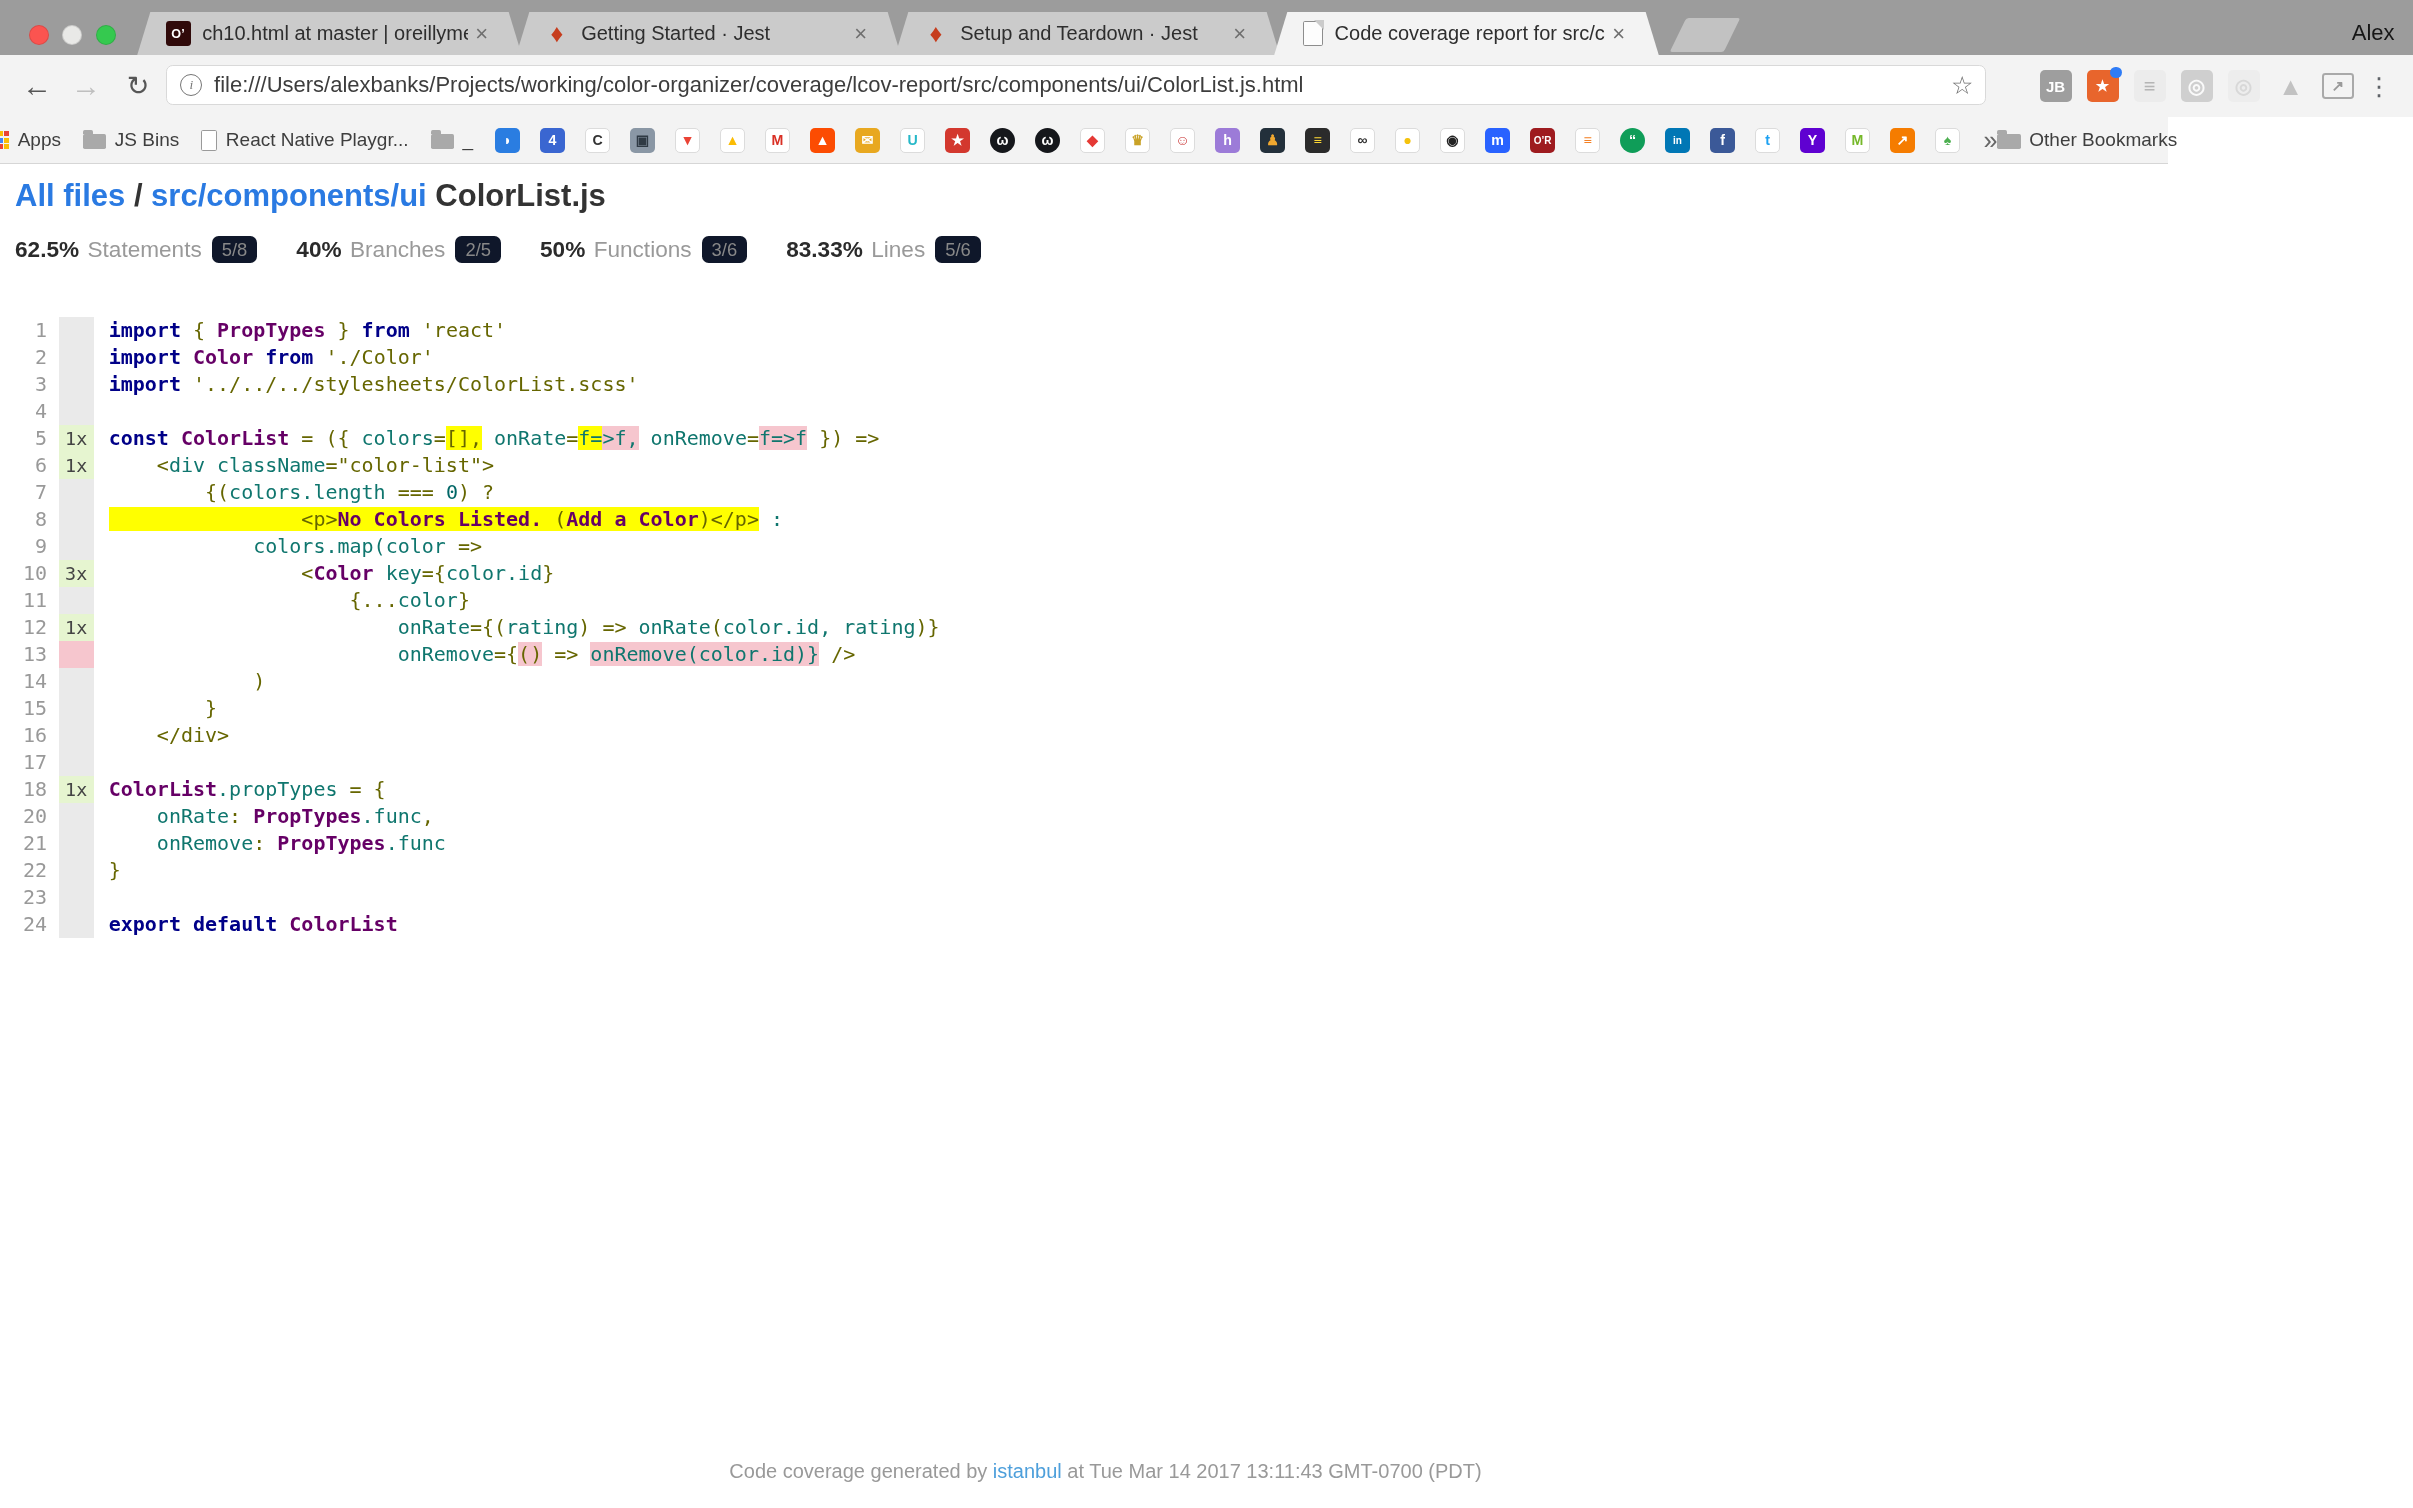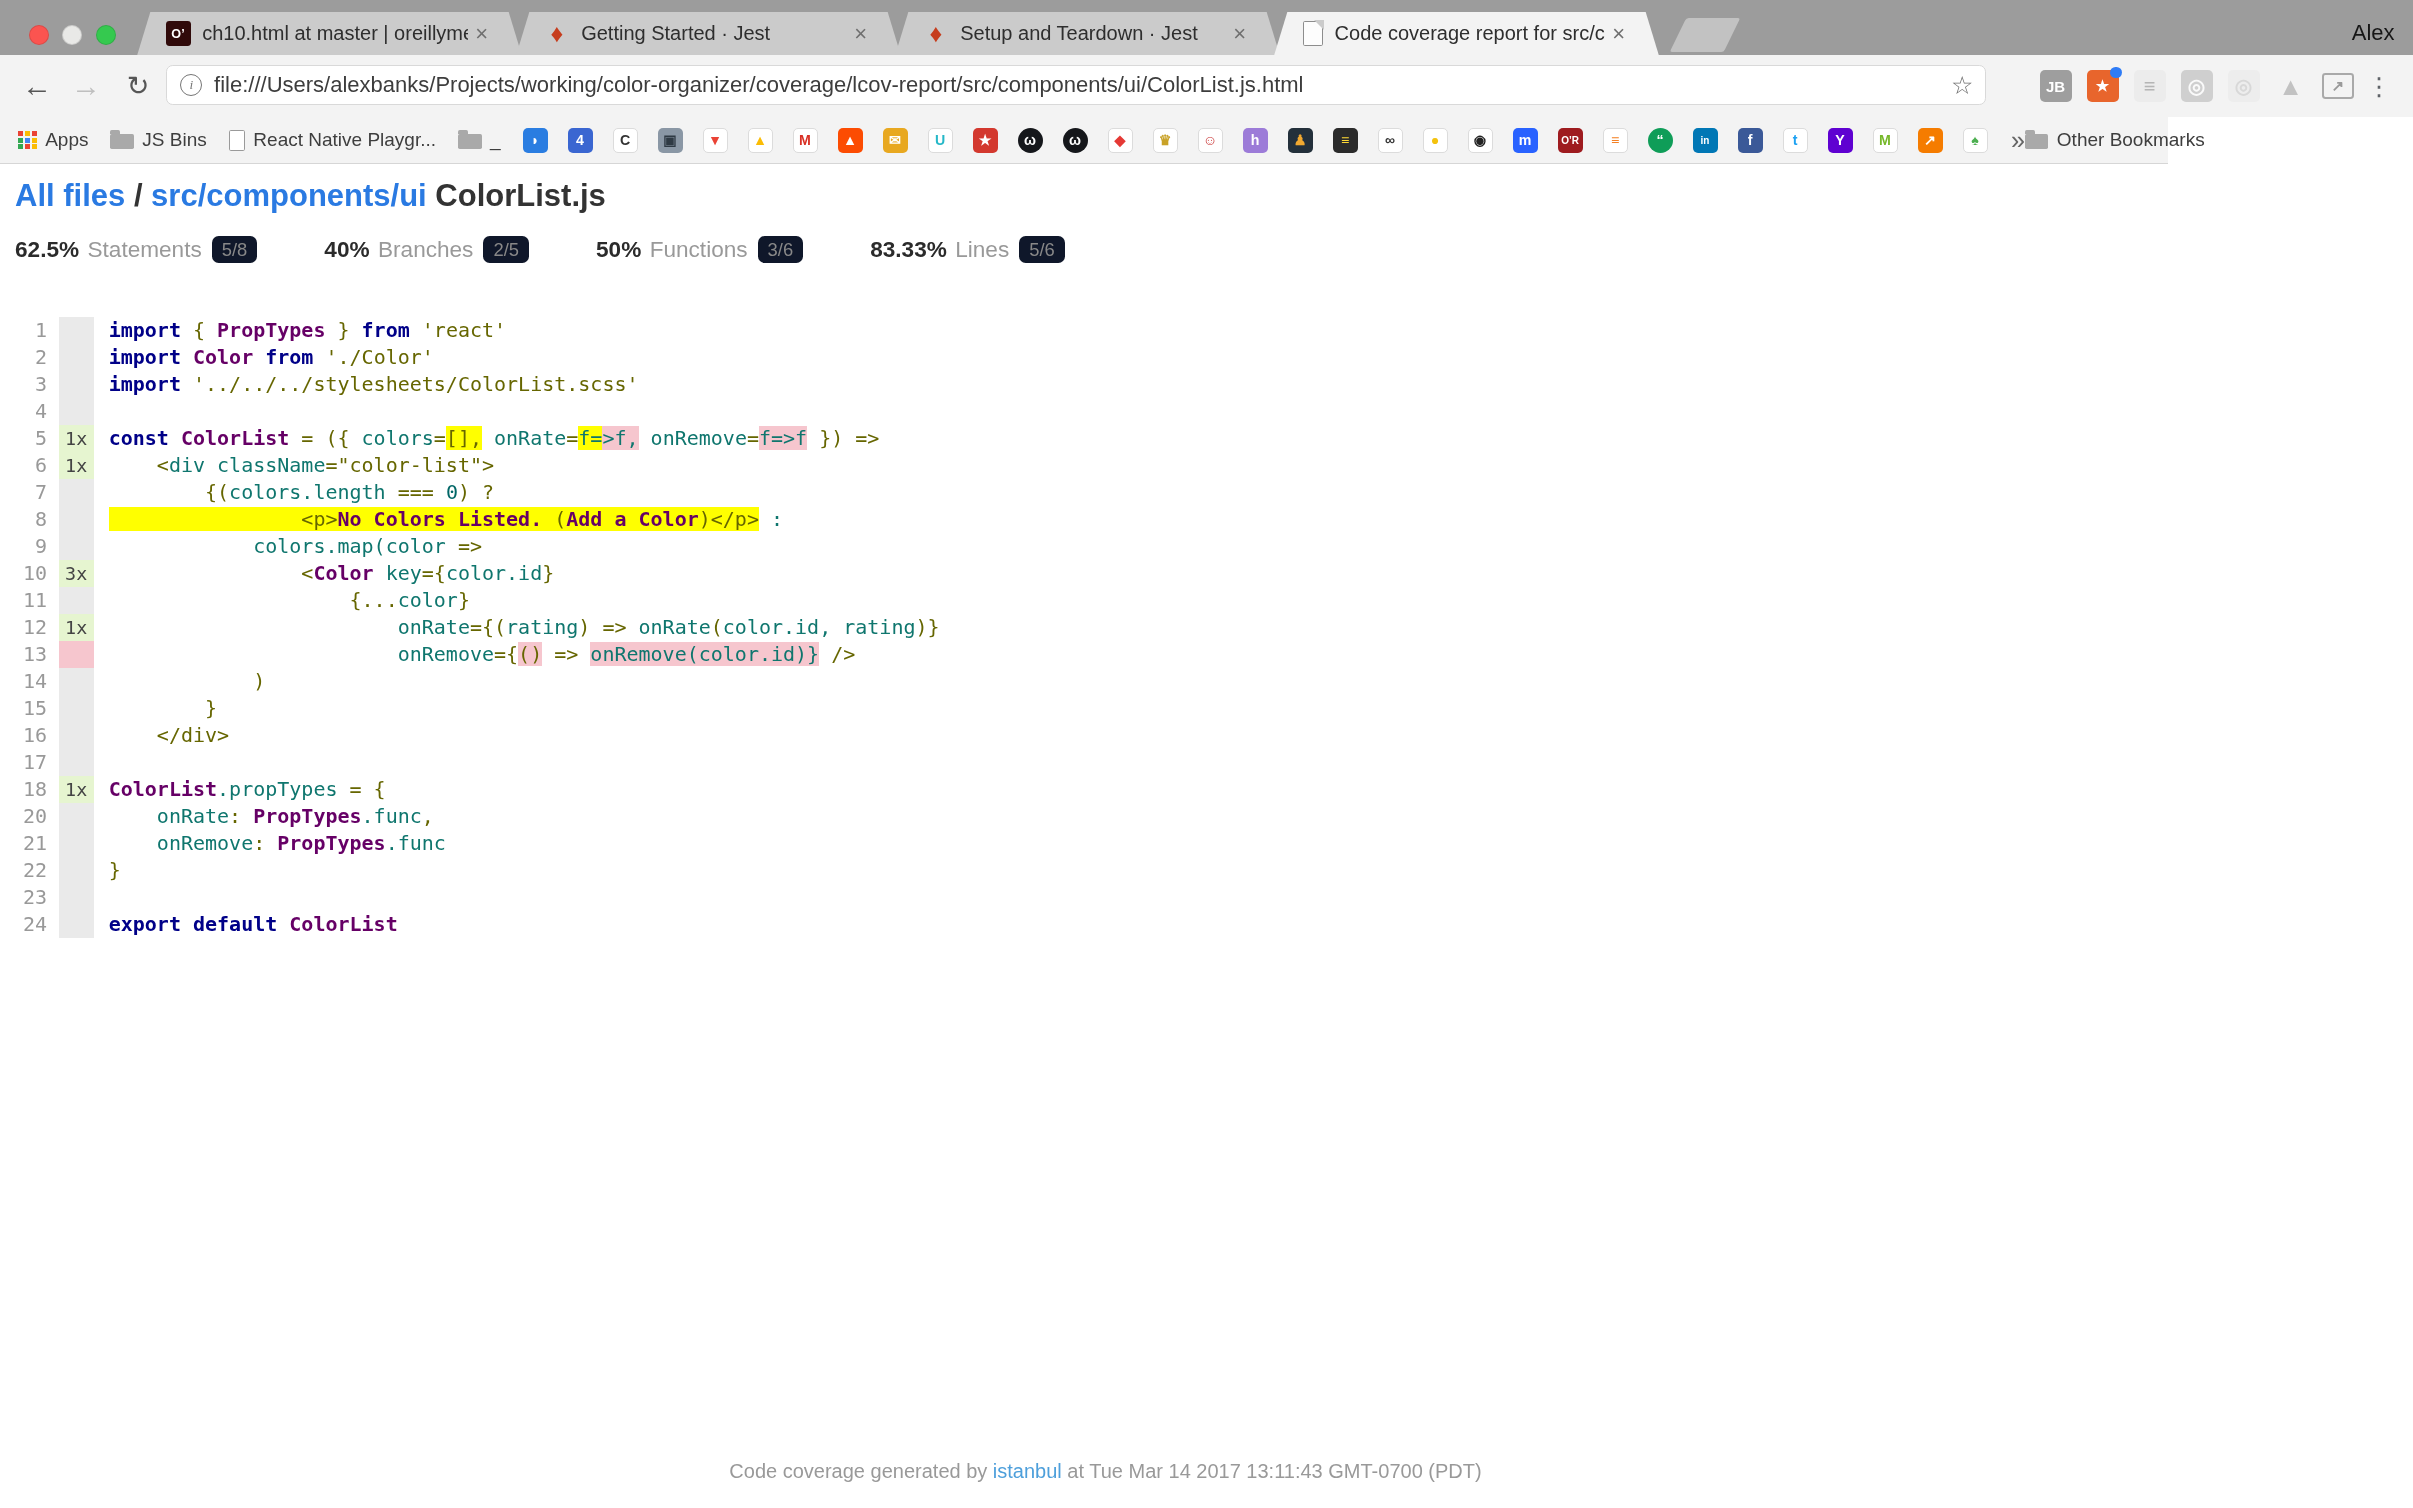--- a/index.html
+++ b/index.html
@@ -48,41 +48,41 @@
   .ext-doc{background:#ececec;color:#b5b5b5;font-size:20px;}
   .ext-react{background:#cfcfcf;color:#fafafa;font-size:20px;}
   .ext-react2{background:#ededed;color:#d8d8d8;font-size:20px;}
   .ext-drive{background:transparent;color:#c2c2c2;font-size:25px;}
   .ext-cast{background:transparent;border:2.5px solid #a9a9a9;border-radius:3.4px;width:28.5px;height:22px;color:#9a9a9a;font-size:15px;}
   .menu-dots{position:absolute;right:17px;top:0;height:62px;width:34px;display:flex;align-items:center;justify-content:center;
              font-size:25px;color:#5f6368;letter-spacing:0;}
 
   
   .bookbar{position:absolute;left:0;top:117px;width:2168px;height:47px;background:#f3f3f3;border-bottom:0.8px solid #d6d6d6;
-           display:flex;align-items:center;box-sizing:border-box;padding:0 18.4px;}
+           display:flex;align-items:center;box-sizing:border-box;padding:0 18.4px;justify-content:center;}
   .bm-item{display:flex;align-items:center;gap:8.4px;margin-right:22px;flex:none;}
   .bm-label{font-size:19px;color:#3e3e3e;white-space:nowrap;}
   .apps-ic{display:inline-grid;grid-template-columns:repeat(3,5px);grid-auto-rows:5px;gap:1.7px;}
   .apps-ic i{display:block;}
   .folder-ic{width:23.5px;height:15px;background:#a9a9a9;border-radius:1.7px;position:relative;margin-top:3.4px;}
   .folder-ic:before{content:"";position:absolute;left:0;top:-4.2px;width:10px;height:4.2px;background:#a9a9a9;border-radius:1.7px 1.7px 0 0;}
   .page-ic{width:14.2px;height:19px;background:#fff;border:1.7px solid #9a9a9a;border-radius:1.7px;}
   .fvicons{display:flex;align-items:center;gap:20px;flex:none;}
   .fv{width:25px;height:25px;border-radius:5px;display:flex;align-items:center;justify-content:center;
       font-weight:bold;font-size:14.2px;flex:none;box-sizing:border-box;}
   .fv.circle{border-radius:50%;}
   .fv.bordered{border:0.8px solid #dcdcdc;}
   .bm-overflow{font-size:25px;color:#666;margin-left:23.5px;flex:none;}
   .other-bm{margin-left:auto;display:flex;align-items:center;gap:8.4px;flex:none;}
 
   
   .content{position:absolute;left:0;top:165px;width:2413px;height:1343px;background:#fff;}
   .crumbs{margin:13.4px 0 0 15px;font-size:31px;font-weight:bold;color:#333;}
   .crumbs a{color:#2a7ae2;text-decoration:none;}
-  .stats{display:flex;align-items:flex-start;margin:22px 4px 0 15px;font-size:22.6px;gap:28px;}
+  .stats{display:flex;align-items:flex-start;margin:22px 4px 0 15px;font-size:22.6px;}
   .stat{display:flex;align-items:center;margin-right:39px;}
   .stat .pct{font-weight:bold;color:#2b2b2b;}
   .stat .lbl{color:#999;margin-left:8.4px;}
   .stat .frac{background:#0f172a;color:#888;border-radius:6.7px;padding:2.5px 10px;font-size:18.4px;margin-left:10px;}
 
   .codebox{margin-top:54px;font-family:"DejaVu Sans Mono",monospace;font-size:20px;}
   .crow{display:flex;height:27px;line-height:27px;}
   .ln{width:47px;text-align:right;padding-right:11.7px;color:#999;flex:none;}
   .ann{width:35px;text-align:center;background:#eaeaea;color:#444;flex:none;font-size:18.4px;}
   .ann.yes{background:#e6f5d0;}

